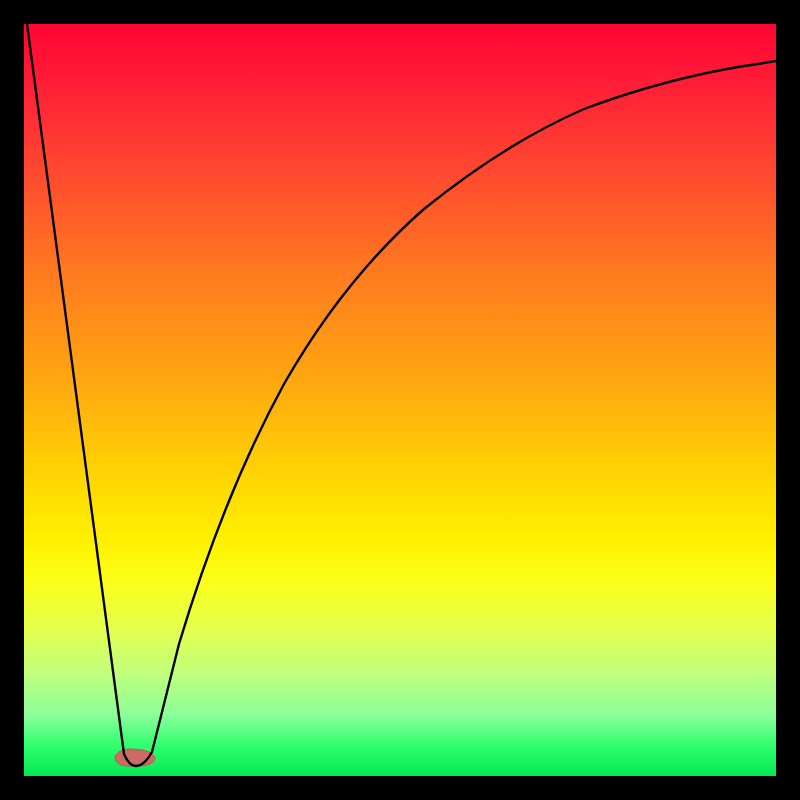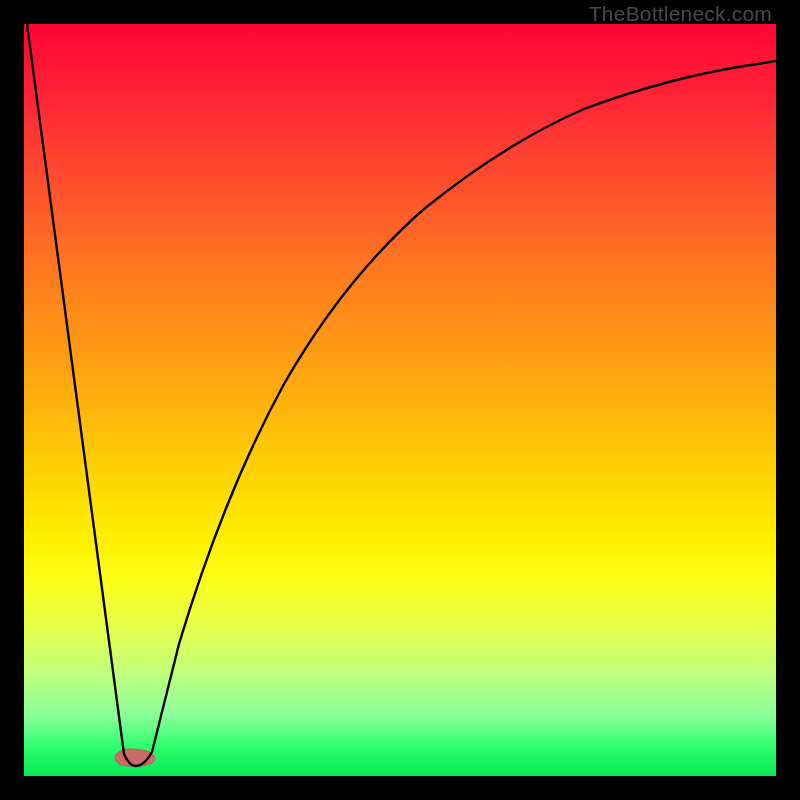--- a/index.html
+++ b/index.html
@@ -81,14 +81,13 @@
                L 155 620
                Q 200 470 260 360
                Q 320 255 400 185
                Q 480 120 560 85
                Q 640 55 720 42
                Q 740 39 752 37" fill="none" stroke="#000000" stroke-width="2.4" stroke-linecap="round" stroke-linejoin="round"></path>
     </svg>
 
   </div>
 
-  <div class="watermark">TheBottleneck.com</div>
 </div>
 
 </body></html>

